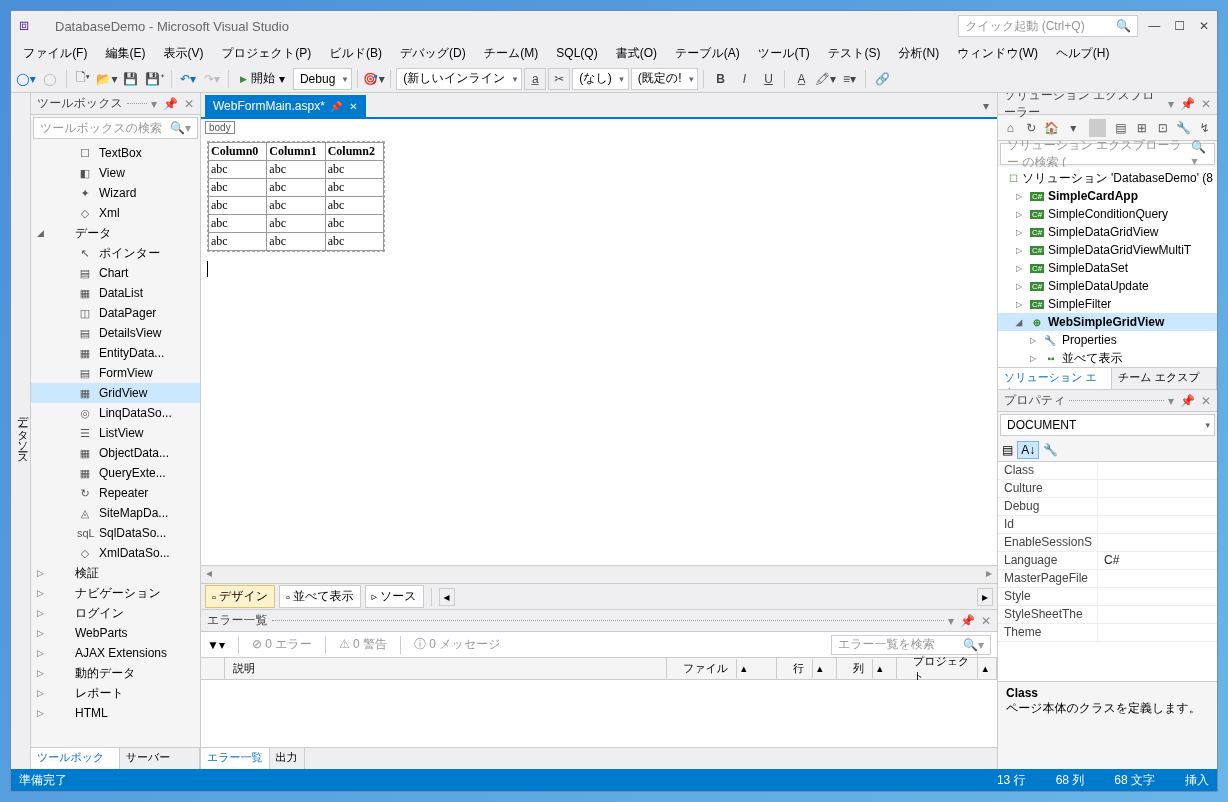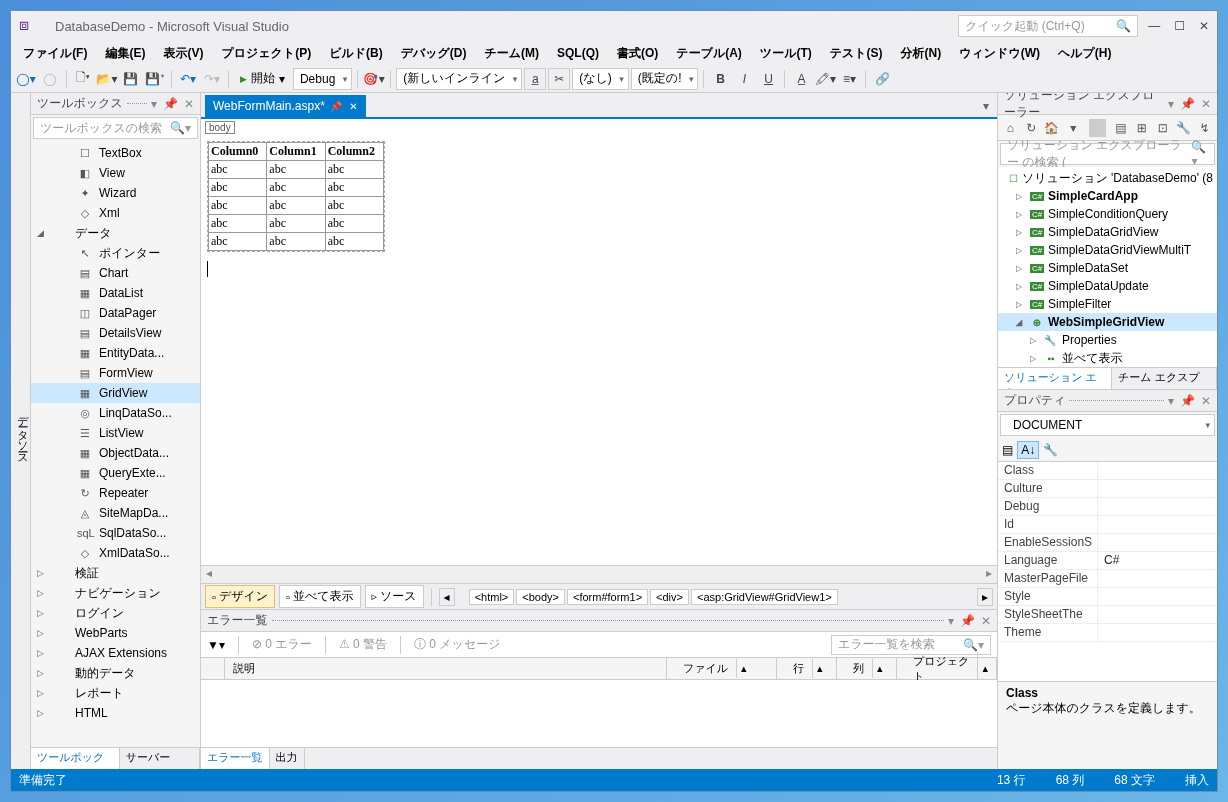--- a/index.html
+++ b/index.html
@@ -6,21 +6,21 @@
 body { background: linear-gradient(135deg, #4a8fd8, #6bb5e8); padding: 10px; height: 802px; overflow: hidden; }
 .app { background: #fff; width: 1208px; height: 782px; display: flex; flex-direction: column; border: 1px solid #6b8db3; }
 .titlebar { display: flex; align-items: center; height: 30px; padding: 0 8px; background: #efeff2; }
 .vs-logo { width: 20px; height: 20px; margin-right: 8px; color: #5c2d91; font-size: 16px; }
 .title-text { color: #666; flex: 1; font-size: 13px; margin-left: 8px; }
 .quick-launch { width: 180px; height: 22px; border: 1px solid #ccc; background: #fff; display: flex; align-items: center; padding: 0 6px; margin-right: 10px; color: #999; font-size: 12px; }
 .quick-launch .search-ic { margin-left: auto; color: #888; }
 .win-btns { display: flex; gap: 14px; color: #444; font-size: 13px; }
 .win-btns span { cursor: pointer; }
 .menubar { display: flex; height: 24px; align-items: center; padding: 0 4px; background: #efeff2; gap: 2px; }
-.menubar span { padding: 2px 8px; cursor: pointer; font-weight: bold; }
+.menubar span { padding: 2px 8px; cursor: pointer; }
 .toolbar { display: flex; height: 28px; align-items: center; padding: 0 4px; background: #efeff2; border-bottom: 1px solid #ccc; gap: 2px; }
 .tb-btn { width: 22px; height: 22px; display: inline-flex; align-items: center; justify-content: center; cursor: pointer; color: #444; }
 .tb-sep { width: 1px; height: 18px; background: #ccc; margin: 0 3px; }
 .tb-start { display: flex; align-items: center; gap: 4px; padding: 0 6px; }
 .tb-start::before { content: "▶"; color: #388a34; font-size: 9px; }
 .tb-combo { height: 22px; border: 1px solid #ccc; background: #fff; padding: 0 16px 0 6px; display: inline-flex; align-items: center; min-width: 50px; position: relative; }
 .tb-combo::after { content: "▾"; position: absolute; right: 4px; color: #666; font-size: 9px; }
 .main { flex: 1; display: flex; overflow: hidden; }
 .vtab { width: 20px; background: #efeff2; writing-mode: vertical-rl; text-align: center; padding-top: 6px; border-right: 1px solid #ccc; font-size: 11px; }
 .toolbox { width: 170px; background: #f5f5f5; display: flex; flex-direction: column; border-right: 1px solid #ccc; }
@@ -62,21 +62,21 @@
 .right-col { width: 220px; display: flex; flex-direction: column; border-left: 1px solid #ccc; background: #f5f5f5; }
 .sol-toolbar { height: 26px; display: flex; align-items: center; padding: 0 4px; gap: 4px; border-bottom: 1px solid #ccc; }
 .sol-toolbar span { width: 20px; text-align: center; color: #555; cursor: pointer; font-size: 12px; }
 .sol-tree { flex: 1; overflow-y: auto; background: #fff; padding: 2px 0; }
 .sol-item { display: flex; align-items: center; height: 18px; padding: 0 4px; gap: 4px; cursor: pointer; white-space: nowrap; font-size: 11px; }
 .sol-item.selected { background: #cce8ff; font-weight: bold; }
 .sol-item .exp { width: 10px; color: #666; font-size: 8px; }
 .sol-item .ico { width: 14px; color: #388a34; font-size: 10px; text-align: center; }
 .sol-item .ico.cs { background: #388a34; color: #fff; font-size: 8px; padding: 0 1px; }
 .props { border-top: 1px solid #ccc; display: flex; flex-direction: column; height: 340px; }
-.prop-combo { height: 22px; border: 1px solid #ccc; margin: 2px; padding: 0 12px; display: flex; align-items: center; background: #fff; position: relative; }
+.prop-combo { height: 22px; border: 1px solid #ccc; margin: 2px; padding: 0 6px; display: flex; align-items: center; background: #fff; position: relative; }
 .prop-combo::after { content: "▾"; position: absolute; right: 4px; color: #666; font-size: 9px; }
 .prop-toolbar { height: 24px; display: flex; align-items: center; padding: 0 4px; gap: 4px; border-bottom: 1px solid #ccc; }
 .prop-grid { flex: 1; overflow-y: auto; background: #fff; }
 .prop-row { display: flex; height: 18px; border-bottom: 1px solid #eee; }
 .prop-name { width: 100px; padding: 1px 6px; border-right: 1px solid #eee; color: #444; overflow: hidden; }
 .prop-val { flex: 1; padding: 1px 6px; color: #222; }
 .prop-desc { height: 48px; border-top: 1px solid #ccc; padding: 4px 8px; background: #f5f5f5; }
 .prop-desc b { font-weight: bold; }
 .statusbar { height: 22px; background: #007acc; color: #fff; display: flex; align-items: center; padding: 0 8px; font-size: 11px; gap: 30px; }
 .statusbar .sp { margin-left: auto; }
@@ -379,27 +379,20 @@
         <span style="width:16px;text-align:center;color:#888">◂</span>
           <span style="flex:1"></span>
           <span style="width:16px;text-align:center;color:#888">▸</span>
       </div>
       <div class="view-switch">
         <span class="vs-btn active">▫ <span>デザイン</span></span>
         <span class="vs-btn">▫ <span>並べて表示</span></span>
         <span class="vs-btn">▹ <span>ソース</span></span>
         <span class="tb-sep"></span>
         <span style="border:1px solid #ccc;padding:1px 4px">◂</span>
-        <div class="breadcrumb" id="breadcrumb">
-            <span class="bc-item">&lt;html&gt;</span>
-            <span class="bc-item">&lt;body&gt;</span>
-            <span class="bc-item">&lt;form#form1&gt;</span>
-            <span class="bc-item">&lt;div&gt;</span>
-            <span class="bc-item">&lt;asp:GridView#GridView1&gt;</span>
-          </div>
         <span style="margin-left:auto;border:1px solid #ccc;padding:1px 4px">▸</span>
       </div>
 
       <div class="error-panel">
         <div class="panel-header">
             <span>エラー一覧</span>
             <span style="flex:1;border-bottom:1px dotted #999;margin:0 4px"></span>
             <span class="sp">
               <span>▾</span>
               <span>📌</span>

